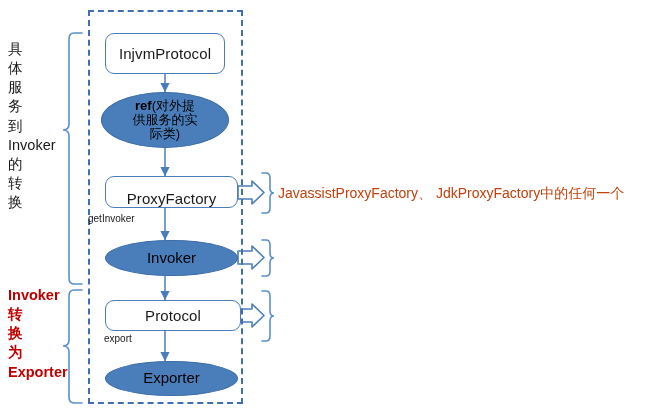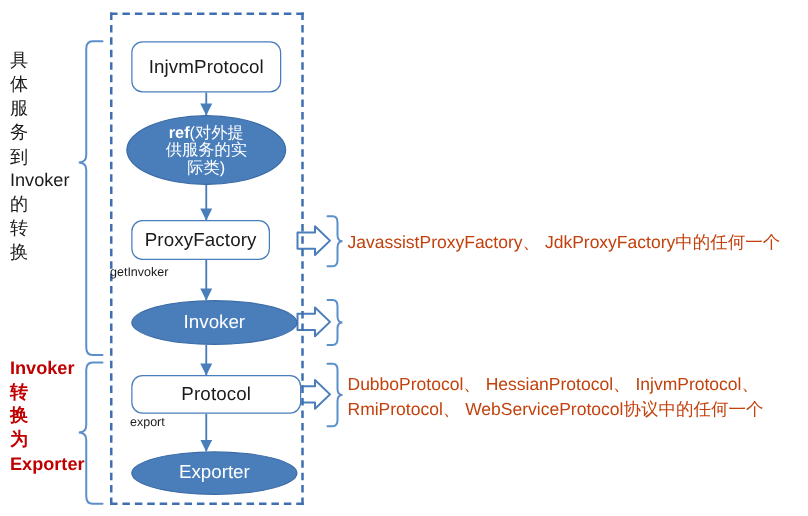--- a/index.html
+++ b/index.html
@@ -42,21 +42,21 @@
     align-items: center;
     justify-content: center;
     letter-spacing: .1px;
   }
   .node-ellipse {
     position: absolute;
     box-sizing: border-box;
     background: #4a7ebb;
     border: 1.2px solid #3a6ba6;
     border-radius: 50%;
-    color: #ffffff;
+    color: #000000;
     display: flex;
     align-items: center;
     justify-content: center;
     text-align: center;
     line-height: 1.08;
   }
   .ellipse-ref {
     font-size: 13px;
     padding: 0 8px;
   }
@@ -150,21 +150,21 @@
   </div>
 
   <div class="node-ellipse ellipse-ref" style="left:101px; top:92px; width:128px; height:56px;">
     <span>
       <b>ref</b><span>(对外提</span><br>
       <span>供服务的实</span><br>
       <span>际类)</span>
     </span>
   </div>
 
-  <div class="node-box" style="left:105px; top:176px; width:111px; height:32px;">
+  <div class="node-box" style="left:105px; top:176px; width:133px; height:32px;align-items:flex-end;">
     <span>ProxyFactory</span>
   </div>
 
   <div class="node-ellipse ellipse-plain" style="left:105px; top:240px; width:133px; height:36px;">
     <span>Invoker</span>
   </div>
 
   <div class="node-box" style="left:105px; top:300px; width:136px; height:31px;">
     <span>Protocol</span>
   </div>
@@ -194,18 +194,14 @@
     <span class="cjk">换</span>
     <span class="cjk">为</span>
     <span class="lat">Exporter</span>
   </div>
 
   <div class="annot" style="left:278px; top:183px;">
     <span>JavassistProxyFactory、 JdkProxyFactory中的任何一个</span>
   </div>
 
 
-  <div class="annot" style="left:278px; top:297px;">
-    <span>DubboProtocol、 HessianProtocol、 InjvmProtocol、</span><br>
-    <span>RmiProtocol、 WebServiceProtocol协议中的任何一个</span>
-  </div>
 
 </div>
 
 </body></html>

